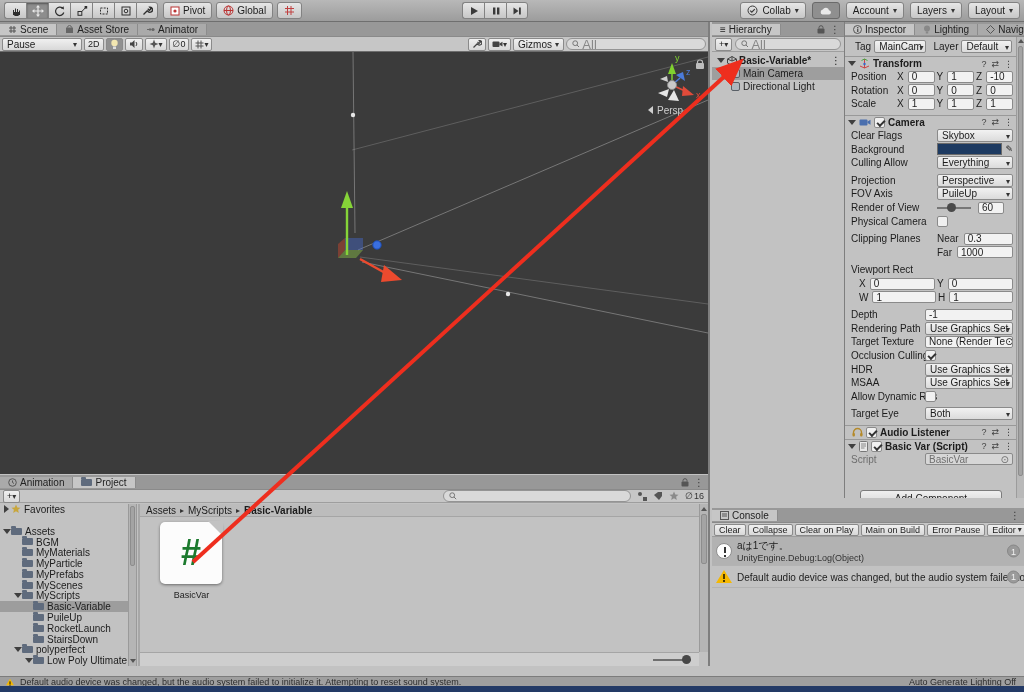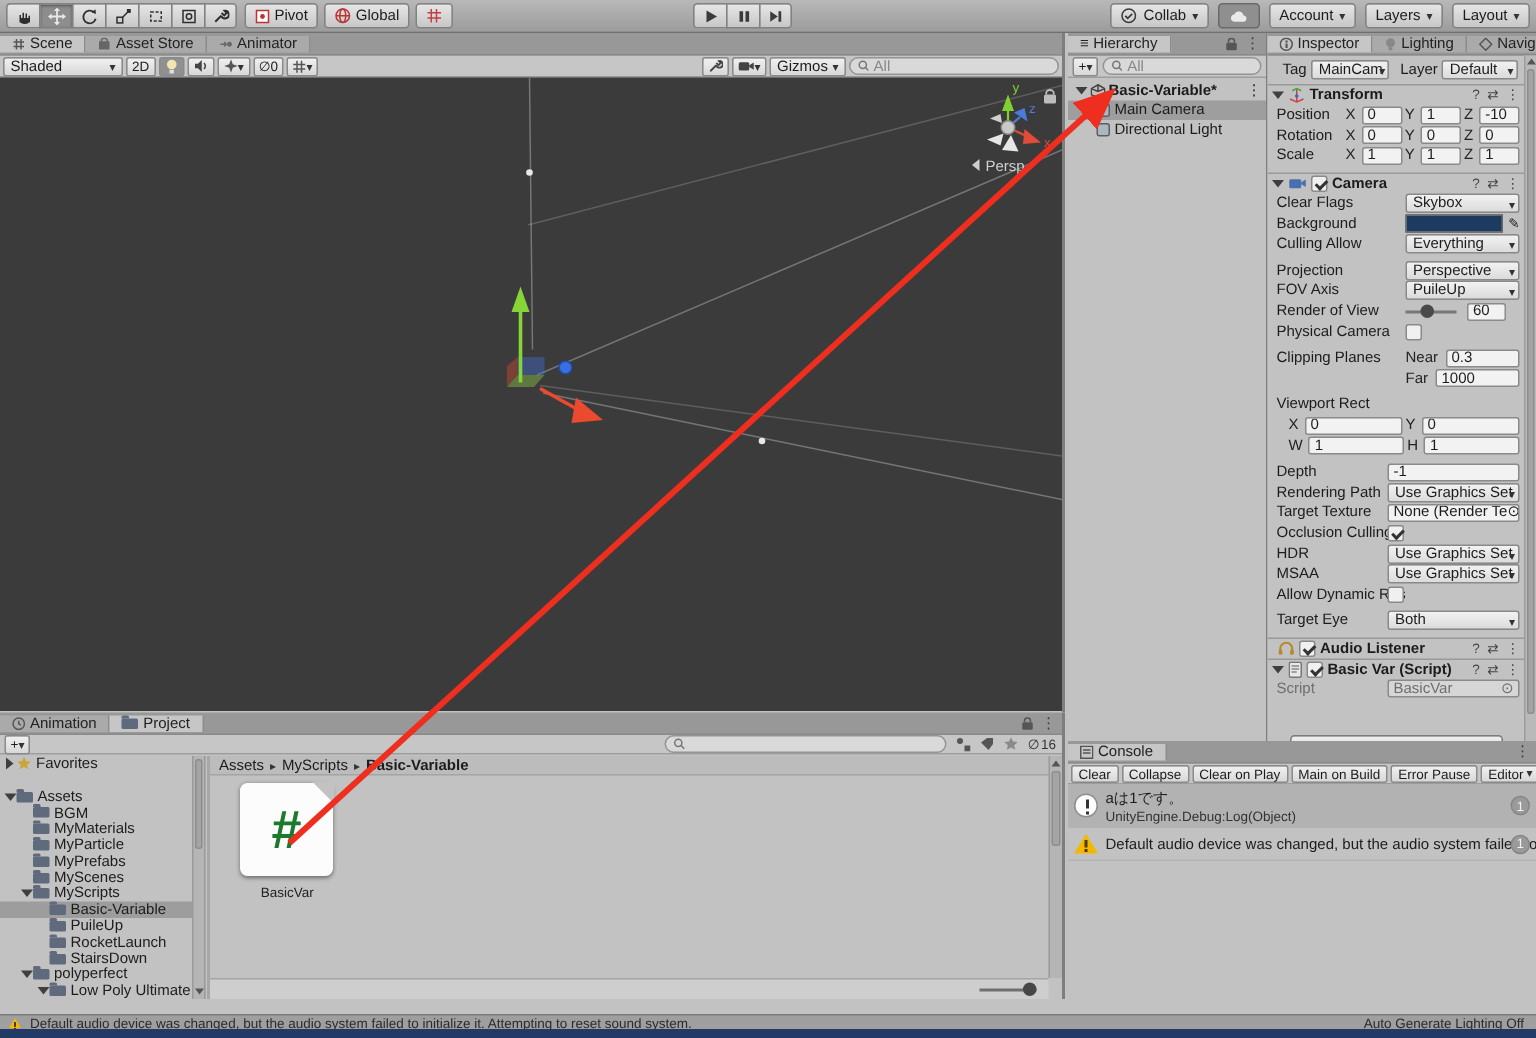--- a/index.html
+++ b/index.html
@@ -21,21 +21,21 @@
 .tab{padding:0 8px;background:#aaa;border-right:1px solid #8c8c8c;display:flex;align-items:center;gap:3px;font-size:10px;color:#222;white-space:nowrap}
 .tab.active{background:#c6c6c6}
 .tabbar .bar-icons{margin-left:auto;display:flex;align-items:center;gap:5px;padding-right:4px;color:#3c3c3c;font-size:10px}
 
 #scene-panel{position:absolute;left:0;top:22px;width:710px;height:453px;border-right:2px solid #7e7e7e;background:#c2c2c2}
 #scene-toolbar{height:15px;background:#c6c6c6;display:flex;align-items:center;gap:2px;padding:0 2px;border-bottom:1px solid #6d6d6d;font-size:10px}
 .mdd{height:13px;background:linear-gradient(#f0f0f0,#d8d8d8);border:1px solid #8a8a8a;border-radius:2px;display:flex;align-items:center;gap:3px;padding:0 4px;font-size:10px}
 .mtog{height:13px;min-width:16px;background:linear-gradient(#f0f0f0,#d8d8d8);border:1px solid #8a8a8a;border-radius:2px;display:flex;align-items:center;justify-content:center;padding:0 3px;font-size:9px}
 .mtog.on{background:#909090}
 .spill{height:12px;background:#d9d9d9;border:1px solid #949494;border-radius:7px;display:flex;align-items:center;gap:3px;padding:0 5px;font-size:9px;color:#666}
-.spill input{border:0;background:transparent;outline:none;font-size:10px;width:100%;color:#444;font-family:inherit}
+.spill input{border:0;background:transparent;outline:none;font-size:13px;width:100%;color:#444;font-family:inherit}
 #viewport{position:relative;width:708px;height:422px;background:#3b3b3b;overflow:hidden}
 #cam-preview{position:absolute;left:588px;top:311px;width:113px;height:103px;background:#b9b9b9;border:1px solid #4c4c4c;box-shadow:0 0 4px rgba(0,0,0,.5)}
 #cam-preview .cp-title{height:15px;display:flex;align-items:center;justify-content:center;font-size:10px;color:#222}
 #cam-preview .cp-sky{height:48px;background:linear-gradient(#2c4c80,#5878ab 55%,#ccd8ec)}
 #cam-preview .cp-ground{height:38px;background:#6b635d}
 
 #project-panel{position:absolute;left:0;top:475px;width:710px;height:191px;border-right:2px solid #7e7e7e;background:#c2c2c2}
 #project-toolbar{height:13px;background:#c6c6c6;border-bottom:1px solid #9e9e9e;display:flex;align-items:center;padding:0 3px;gap:3px;position:relative}
 #ptree{position:absolute;left:0;top:29px;width:128px;bottom:0;overflow:hidden;background:#c2c2c2}
 .trow{display:flex;align-items:center;height:10.8px;font-size:10px;white-space:nowrap}
@@ -85,21 +85,21 @@
 .ilabel{width:86px;flex:none;white-space:nowrap;overflow:hidden}
 .ival{position:absolute;left:92px;right:3px;display:flex;align-items:center;gap:3px}
 .ifield{height:12px;background:#f2f2f2;border:1px solid #8a8a8a;border-radius:2px;padding:0 3px;display:flex;align-items:center;flex:1;white-space:nowrap;overflow:hidden;font-size:10px}
 .gap{height:4px}
 .minilbl{font-size:10px;color:#222;flex:none;margin-right:2px}
 #addcomp{position:absolute;left:15px;width:142px;height:16px;background:linear-gradient(#efefef,#d7d7d7);border:1px solid #7c7c7c;border-radius:3px;display:flex;align-items:center;justify-content:center;font-size:10px}
 .swatch{height:12px;flex:1;border:1px solid #6a6a6a}
 .slider{position:relative;width:34px;height:2px;background:#777;flex:none;margin-right:4px}
 .slider::after{content:"";position:absolute;left:10px;top:-4px;width:9px;height:9px;border-radius:50%;background:#4a4a4a}
 
-#console-panel{position:absolute;left:712px;top:494px;width:312px;height:178px;background:#c2c2c2}
+#console-panel{position:absolute;left:712px;top:508px;width:312px;height:178px;background:#c2c2c2}
 #console-toolbar{height:14px;background:#c6c6c6;border-bottom:1px solid #9c9c9c;display:flex;align-items:center;gap:2px;padding:0 2px}
 .cbtn{height:12px;background:linear-gradient(#f0f0f0,#d8d8d8);border:1px solid #8a8a8a;border-radius:2px;padding:0 4px;display:flex;align-items:center;gap:2px;font-size:9px;white-space:nowrap}
 .crow{position:relative;display:flex;align-items:center;gap:5px;padding:2px 18px 2px 4px;border-bottom:1px solid #b3b3b3;overflow:hidden}
 .crow.sel{background:#b2b2b2}
 .badge{position:absolute;right:4px;top:50%;transform:translateY(-50%);min-width:13px;height:13px;border-radius:7px;background:#9a9a9a;border:1px solid #868686;color:#f2f2f2;font-size:9px;display:flex;align-items:center;justify-content:center;padding:0 3px}
 .logicon{width:16px;height:16px;border-radius:50%;background:#fdfdfd;border:1px solid #8e8e8e;position:relative;flex:none}
 .logicon::before{content:"";position:absolute;left:6.5px;top:3px;width:2px;height:6px;background:#333}
 .logicon::after{content:"";position:absolute;left:6.5px;top:10.5px;width:2px;height:2px;background:#333}
 .warn-tri{width:0;height:0;border-left:8px solid transparent;border-right:8px solid transparent;border-bottom:13px solid #f5b800;position:relative;flex:none}
 .warn-tri::before{content:"";position:absolute;left:-1px;top:4px;width:2px;height:5px;background:#4a3a00}
@@ -251,21 +251,21 @@
       <div class="tab">
           <svg class="icon-svg" width="9" height="9">
             <path d="M1,4.5 h4 M5,4.5 l-1.5,-1.5 M5,4.5 l-1.5,1.5" stroke="#666" fill="none"></path>
             <circle cx="7" cy="4.5" r="1.6" fill="#666"></circle>
           </svg>
           <span>Animator</span>
         </div>
     </div>
     <div id="scene-toolbar">
       <div class="mdd" style="width:80px">
-          <span>Shaded</span>
+          <span>Pause</span>
           <span class="caret" style="margin-left:auto">▾</span>
         </div>
       <div class="mtog">
           <span>2D</span>
         </div>
       <div class="mtog on">
           <svg class="icon-svg" width="9" height="11">
             <circle cx="4.5" cy="4" r="3.2" fill="#f2e6b0"></circle>
             <rect x="3" y="7.5" width="3" height="2.5" fill="#ddd"></rect>
           </svg>

